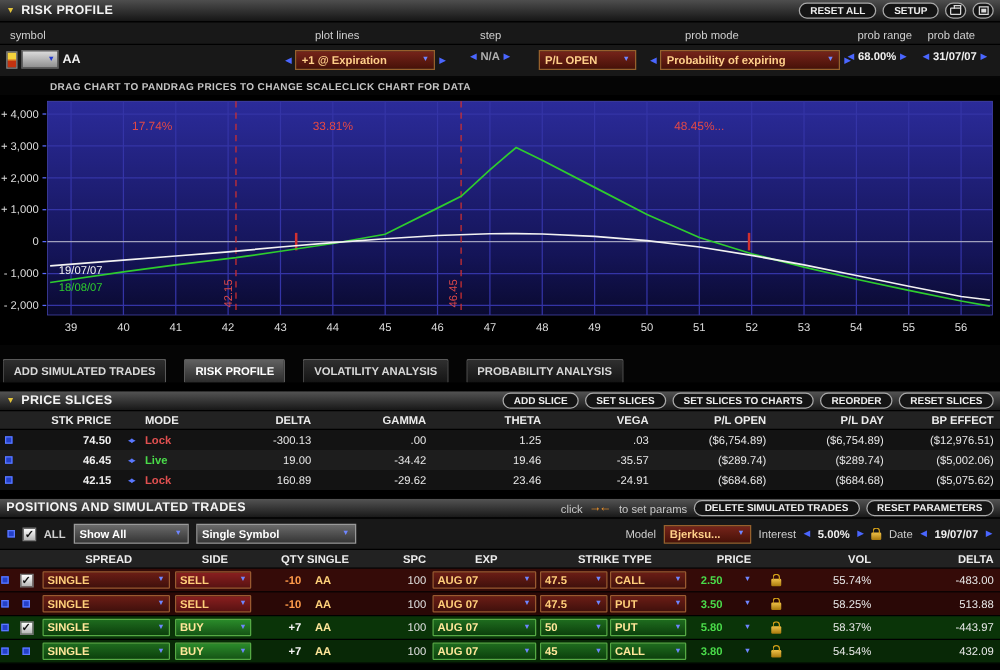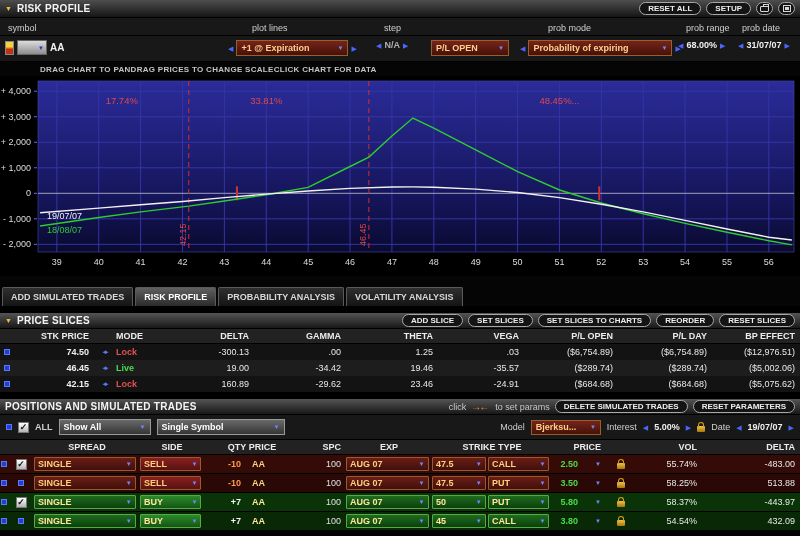--- a/index.html
+++ b/index.html
@@ -33,21 +33,21 @@
   .sym-text{font-size:10px;font-weight:bold;color:#f2f2f2}
   .na-val{color:#b0b0b0;font-weight:bold}
   .spin-val{color:#efefef;font-weight:bold}
 
   
   .hints-row{height:14px;display:flex;align-items:center;padding:0 8px 0 40px;background:#050505}
   .hints-row span{font-size:8px;font-weight:bold;color:#c4c4c4;letter-spacing:.3px}
   #risk-chart{display:block}
 
   
-  .tabs-row{height:30px;display:flex;align-items:flex-end;gap:2px;padding:0 0 0 2px;background:#050505}
+  .tabs-row{height:30px;display:flex;align-items:flex-end;gap:14px;padding:0 0 0 2px;background:#050505}
   .tab{background:linear-gradient(#2f2f2f,#141414);border:1px solid #5a5a5a;border-bottom:none;border-radius:2px 2px 0 0;color:#d8d8d8;font-size:9px;font-weight:bold;padding:4px 8px;white-space:nowrap}
   .tab.active{background:linear-gradient(#606060,#2b2b2b);color:#fff}
 
   
   .section-hdr{height:17px;background:linear-gradient(#545454,#181818);display:flex;align-items:center;gap:5px;padding:0 5px;border-top:1px solid #000;border-bottom:1px solid #000}
   .mt6{margin-top:6px}
   .hint-gray{color:#c8c8c8;font-size:9px}
   .set-params{color:#ff9b2a;font-size:10px;font-weight:bold;letter-spacing:-2px;margin-right:3px}
 
   
@@ -252,22 +252,22 @@
     <text x="121.76731301939056" y="27.970149253731343" fill="#e04848" font-size="9.5" text-anchor="middle">17.74%</text>
     <text x="266.2659279778394" y="27.970149253731343" fill="#e04848" font-size="9.5" text-anchor="middle">33.81%</text>
     <text x="559.4515235457063" y="27.970149253731343" fill="#e04848" font-size="9.5" text-anchor="middle">48.45%...</text>
     <text x="47" y="142.82089552238807" fill="#f2f2f2" font-size="9">19/07/07</text>
     <text x="47" y="156.82089552238807" fill="#2ecc2e" font-size="9">18/08/07</text>
   </svg>
 
 <div class="tabs-row">
   <span class="tab">ADD SIMULATED TRADES</span>
   <span class="tab active">RISK PROFILE</span>
+  <span class="tab">VOLATILITY ANALYSIS</span>
   <span class="tab">PROBABILITY ANALYSIS</span>
-  <span class="tab">VOLATILITY ANALYSIS</span>
 </div>
 
 <div class="section-hdr mt6">
   <span class="tri">▼</span>
   <span class="bar-title">PRICE SLICES</span>
   <span class="spacer"></span>
   <span class="pill">ADD SLICE</span>
   <span class="pill">SET SLICES</span>
   <span class="pill">SET SLICES TO CHARTS</span>
   <span class="pill">REORDER</span>
@@ -371,21 +371,21 @@
   <span class="spin">◀</span>
   <span class="spin-val">19/07/07</span>
   <span class="spin">▶</span>
 </div>
 
 <div class="pos-grid pos-head">
   <div class="cell"></div>
     <div class="cell"></div>
   <div class="cell c">SPREAD</div>
   <div class="cell c">SIDE</div>
-  <div class="cell span2-56">QTY PRICE</div>
+  <div class="cell span2-56">QTY SINGLE</div>
   <div class="cell r gc7">SPC</div>
   <div class="cell c gc8">EXP</div>
   <div class="cell span2-911">STRIKE TYPE</div>
   <div class="cell r gc11">PRICE</div>
   <div class="cell r gc13">VOL</div>
   <div class="cell r gc14">DELTA</div>
 </div>
 
 <div class="pos-grid pos-row sell">
   <div class="cell c">

